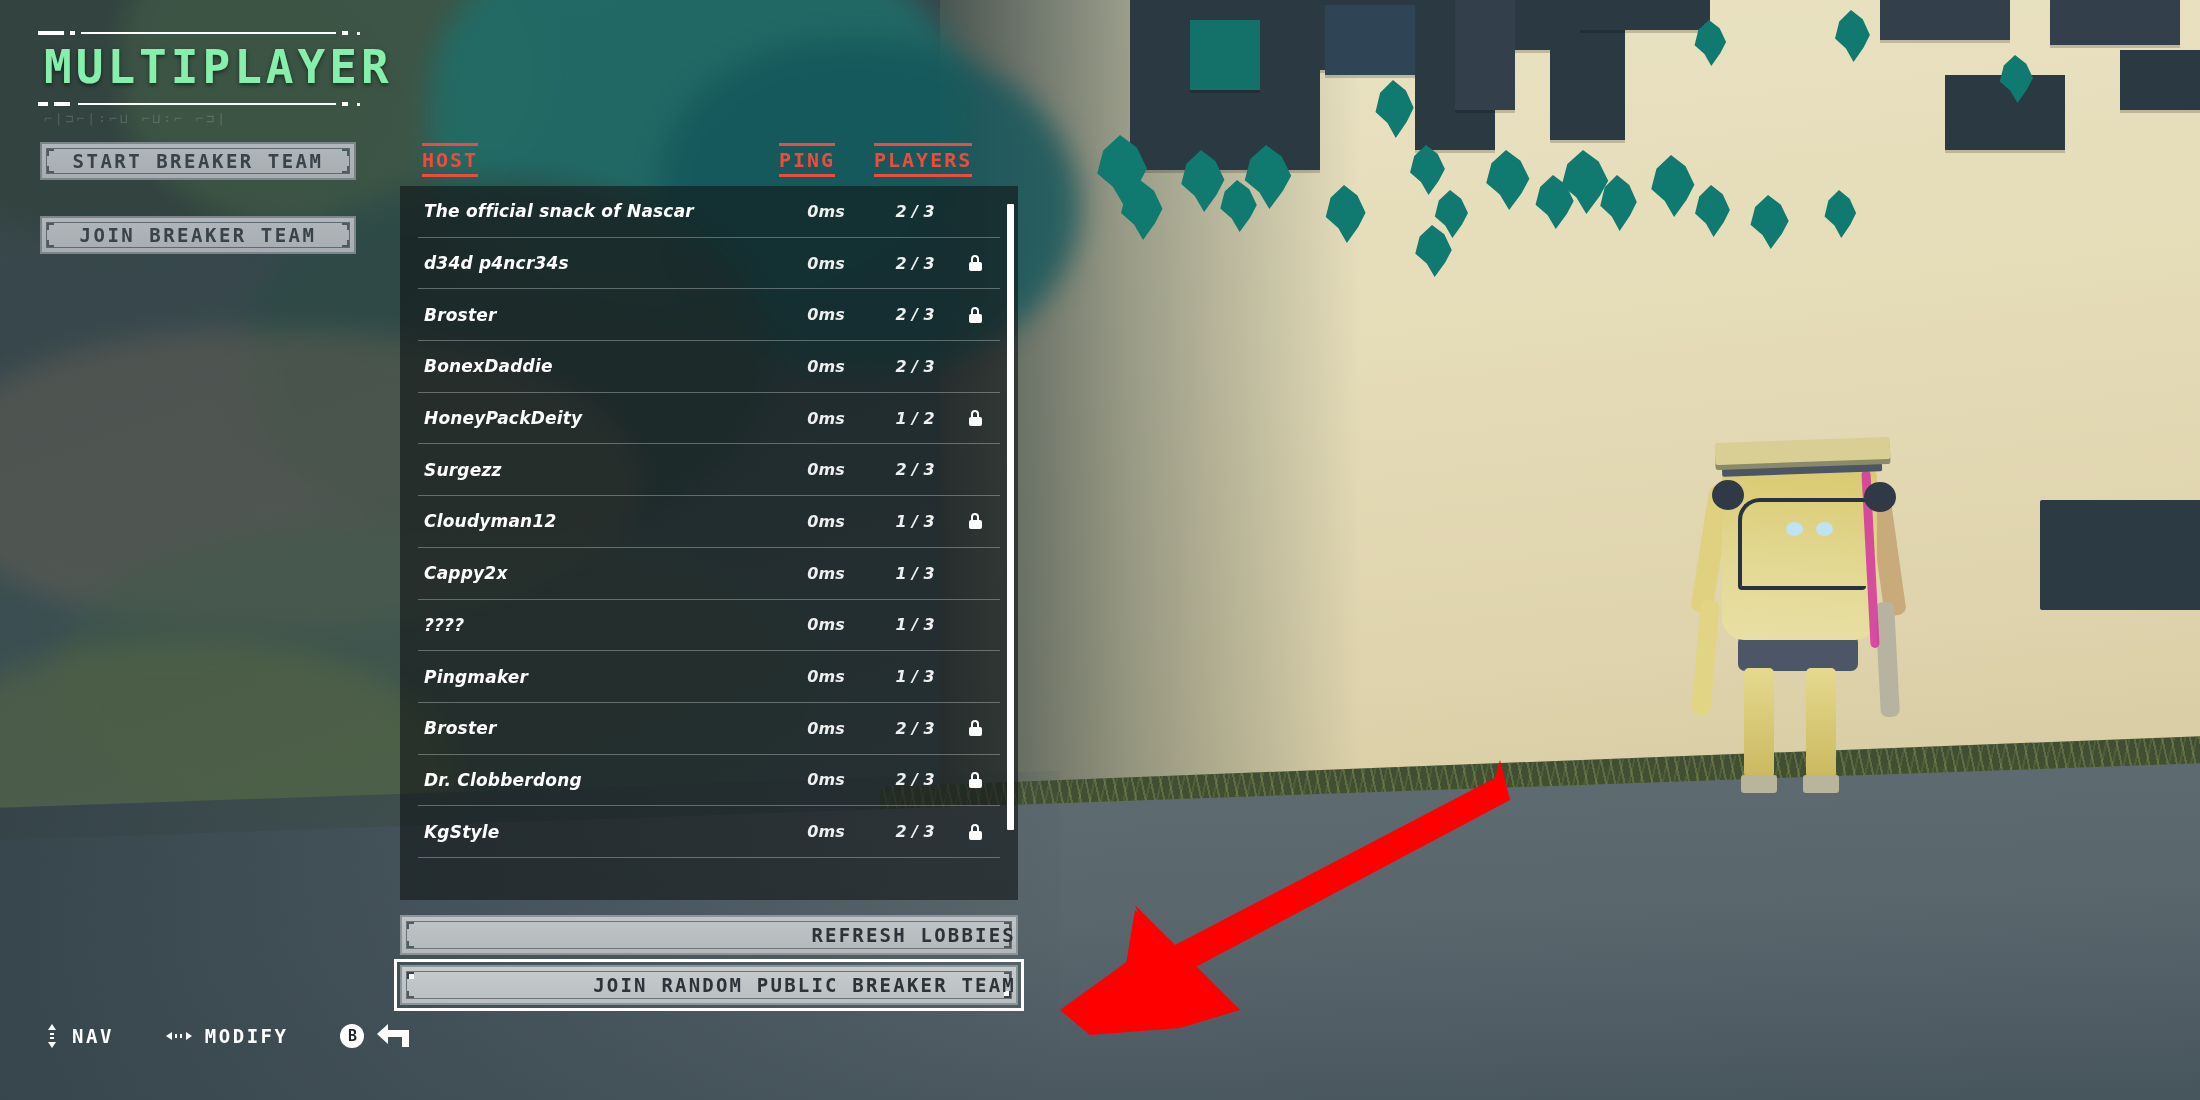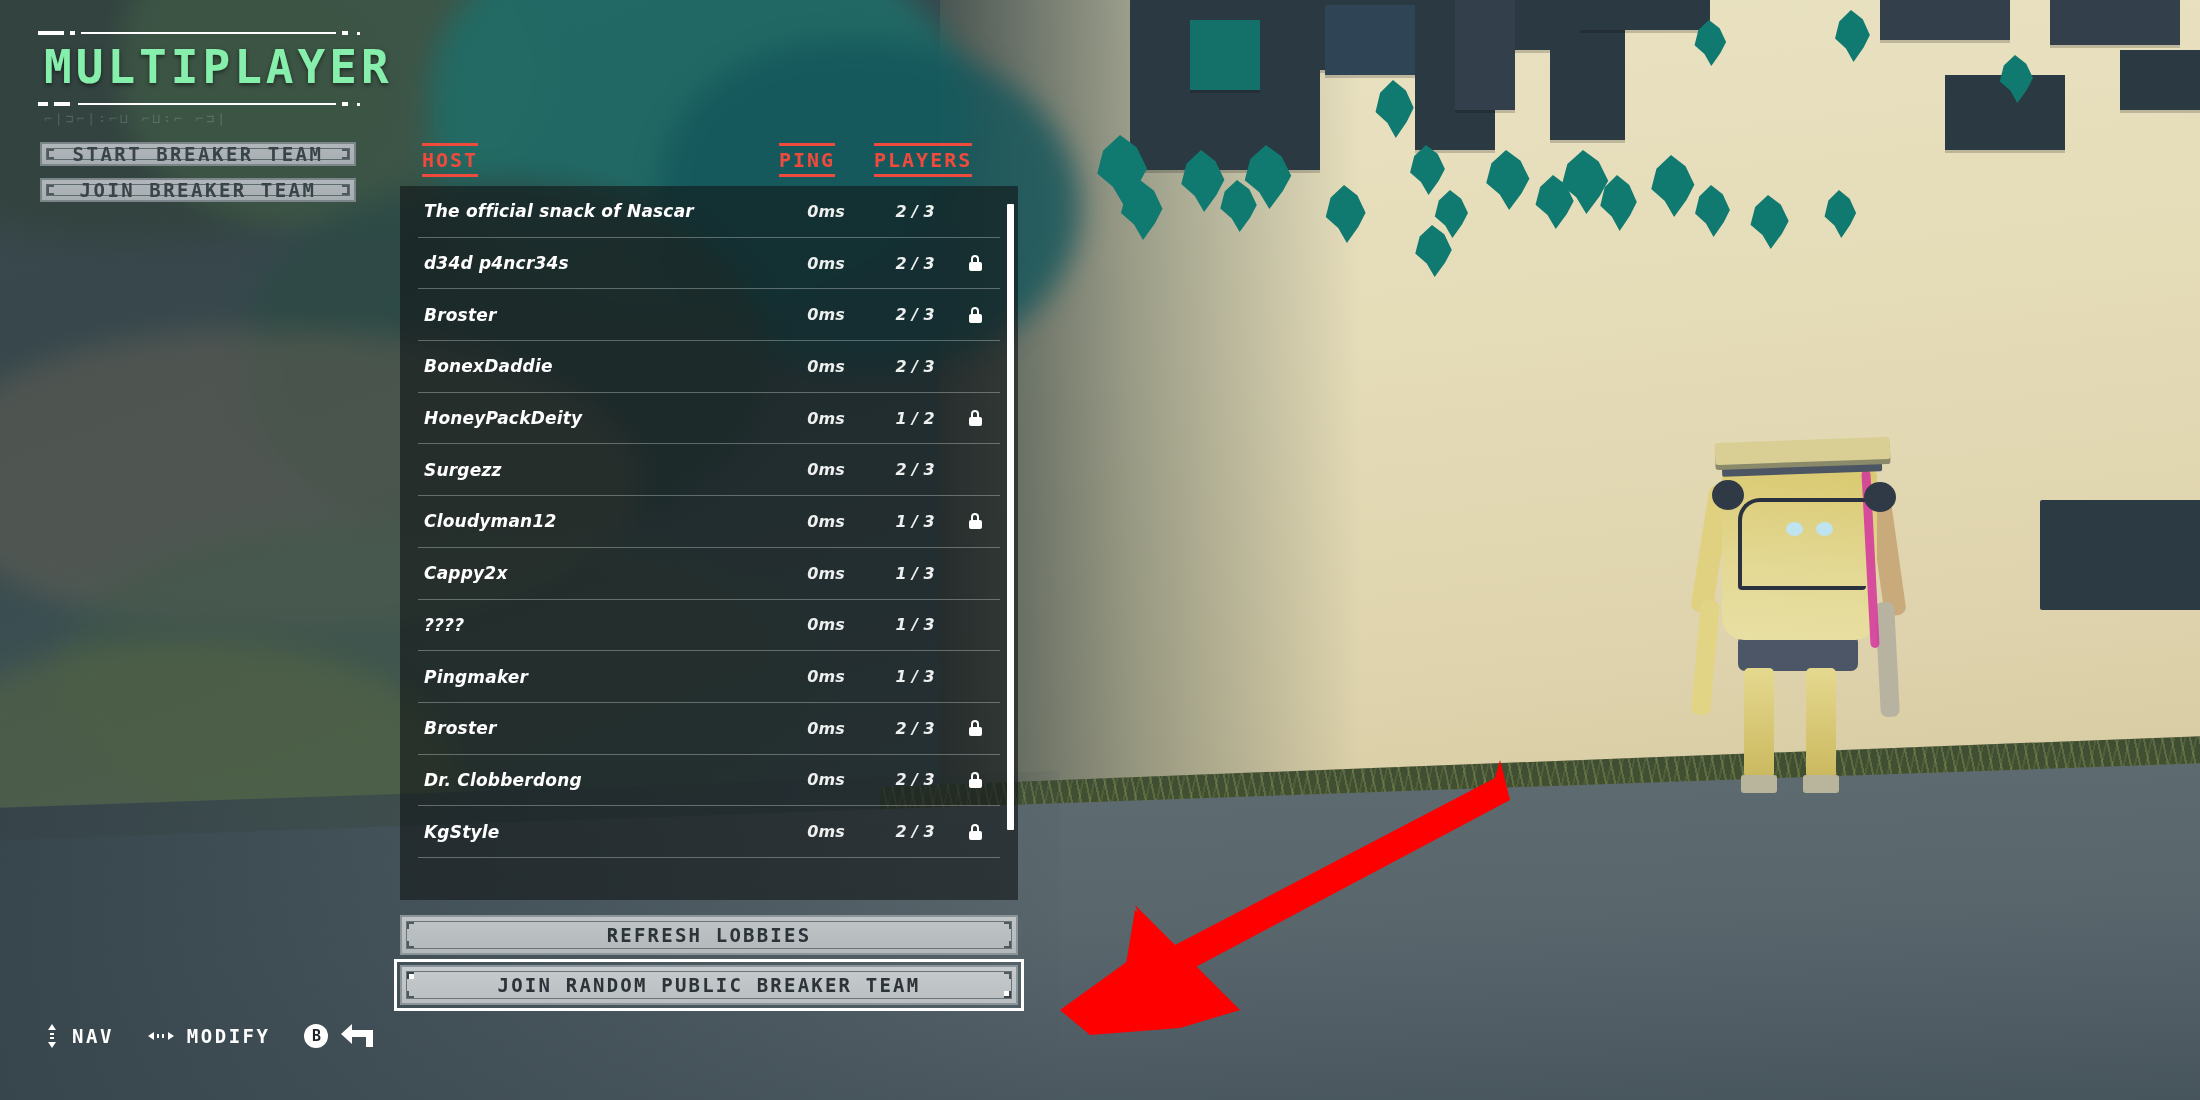--- a/index.html
+++ b/index.html
@@ -116,21 +116,21 @@
   }
   .title-sub {
     font-family: "DejaVu Sans Mono", monospace;
     font-size: 13px; letter-spacing: 3px; color: rgba(255,255,255,.16);
     padding-left: 6px; margin-top: 3px; white-space: nowrap;
   }
 
   
   .sidebtns { position: absolute; left: 40px; top: 142px; width: 316px; }
   .gbtn {
-    position: relative; height: 24px; margin-bottom: 12px;
+    position: relative; height: 38px; margin-bottom: 36px;
     background: linear-gradient(180deg,#b0b6b9 0%, #a7aeb1 100%);
     border: 2px solid #7b858a;
     display:flex; align-items:center; justify-content:center;
   }
   .gbtn .inner-line {
     position:absolute; left:4px; right:4px; top:4px; bottom:4px;
     border:1px solid #5d6a70;
   }
   .gbtn .ck { position:absolute; width:7px; height:7px; border:2px solid #4e5a60; }
   .gbtn .ck.tl { left:5px; top:5px; border-right:none; border-bottom:none; }
@@ -201,41 +201,41 @@
     position: absolute; right: 4px; top: 18px; width: 7px; height: 626px;
     background: #ffffff; border-radius: 1px;
   }
 
   
   .actions { position: absolute; left: 400px; top: 915px; width: 618px; }
   .abtn {
     position: relative; height: 40px; margin-bottom: 10px;
     background: linear-gradient(180deg,#bfc4c6 0%,#b3b9bb 100%);
     border: 2px solid #8b9499;
-    display:flex; align-items:center; justify-content:center;
+    display:flex; align-items:center; justify-content:flex-end;
   }
   .abtn .inner-line { position:absolute; left:4px; right:4px; top:4px; bottom:4px; border:1px solid #6a7479; }
   .abtn .ck { position:absolute; width:7px; height:7px; border:2px solid #4e5a60; }
   .abtn .ck.tl { left:5px; top:5px; border-right:none; border-bottom:none; }
   .abtn .ck.tr { right:5px; top:5px; border-left:none; border-bottom:none; }
   .abtn .ck.bl { left:5px; bottom:5px; border-right:none; border-top:none; }
   .abtn .ck.br { right:5px; bottom:5px; border-left:none; border-top:none; }
   .abtn span {
     font-family:"DejaVu Sans Mono", monospace;
     font-size: 19px; font-weight:700; letter-spacing: 2.2px; color:#2c343a;
     position:relative; z-index:2;
   }
   .abtn.selected {
     outline: 3px solid #ffffff; outline-offset: 3px;
     background: linear-gradient(180deg,#c6cbcd 0%,#b9bfc1 100%);
   }
   .abtn.selected .ck.tl, .abtn.selected .ck.br { border-color:#3a444a; background:#fff; }
 
   
-  .footer { position: absolute; left: 45px; top: 1024px; display:flex; align-items:center; gap: 34px; }
+  .footer { position: absolute; left: 45px; top: 1024px; display:flex; align-items:center; gap: 52px; }
   .fitem { display:flex; align-items:center; gap: 13px; }
   .fitem .flabel {
     font-family:"DejaVu Sans Mono", monospace;
     font-size: 19px; font-weight:700; letter-spacing:2.5px; color:#ffffff;
   }
   .ic-vert { position:relative; width:14px; height:24px; }
   .ic-vert .a { position:absolute; left:3px; width:0; height:0; border-left:4px solid transparent; border-right:4px solid transparent; }
   .ic-vert .up { top:0; border-bottom:6px solid #fff; }
   .ic-vert .dn { bottom:0; border-top:6px solid #fff; }
   .ic-vert .d1 { position:absolute; left:5px; top:9px; width:4px; height:2px; background:#fff; }

